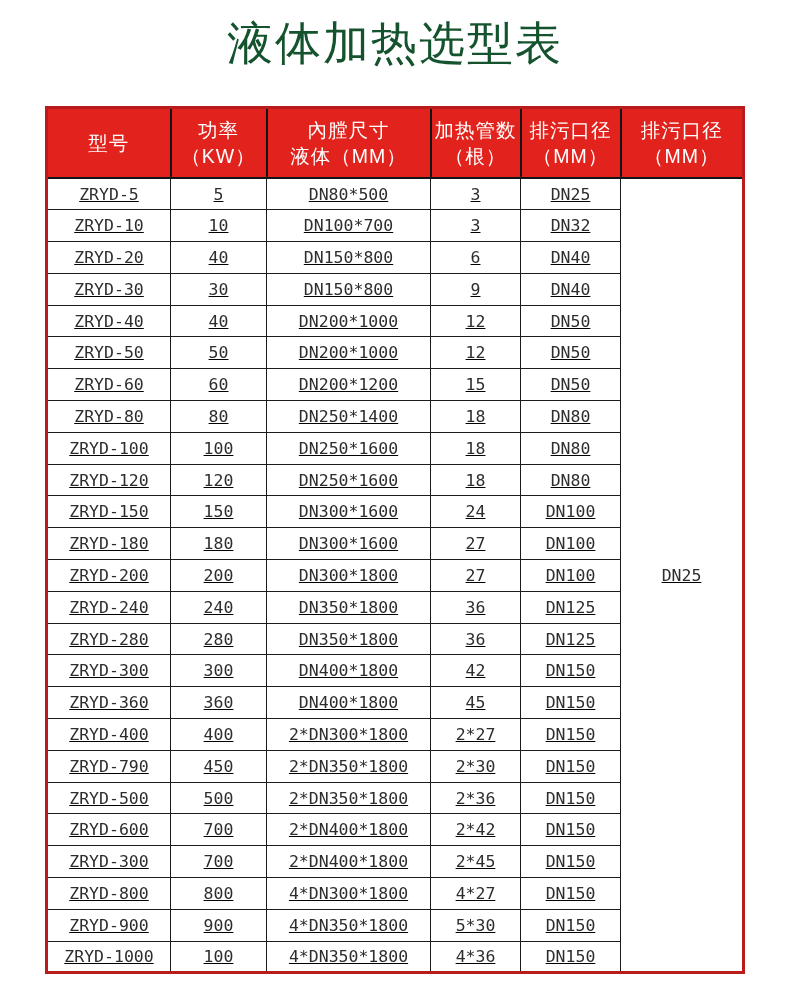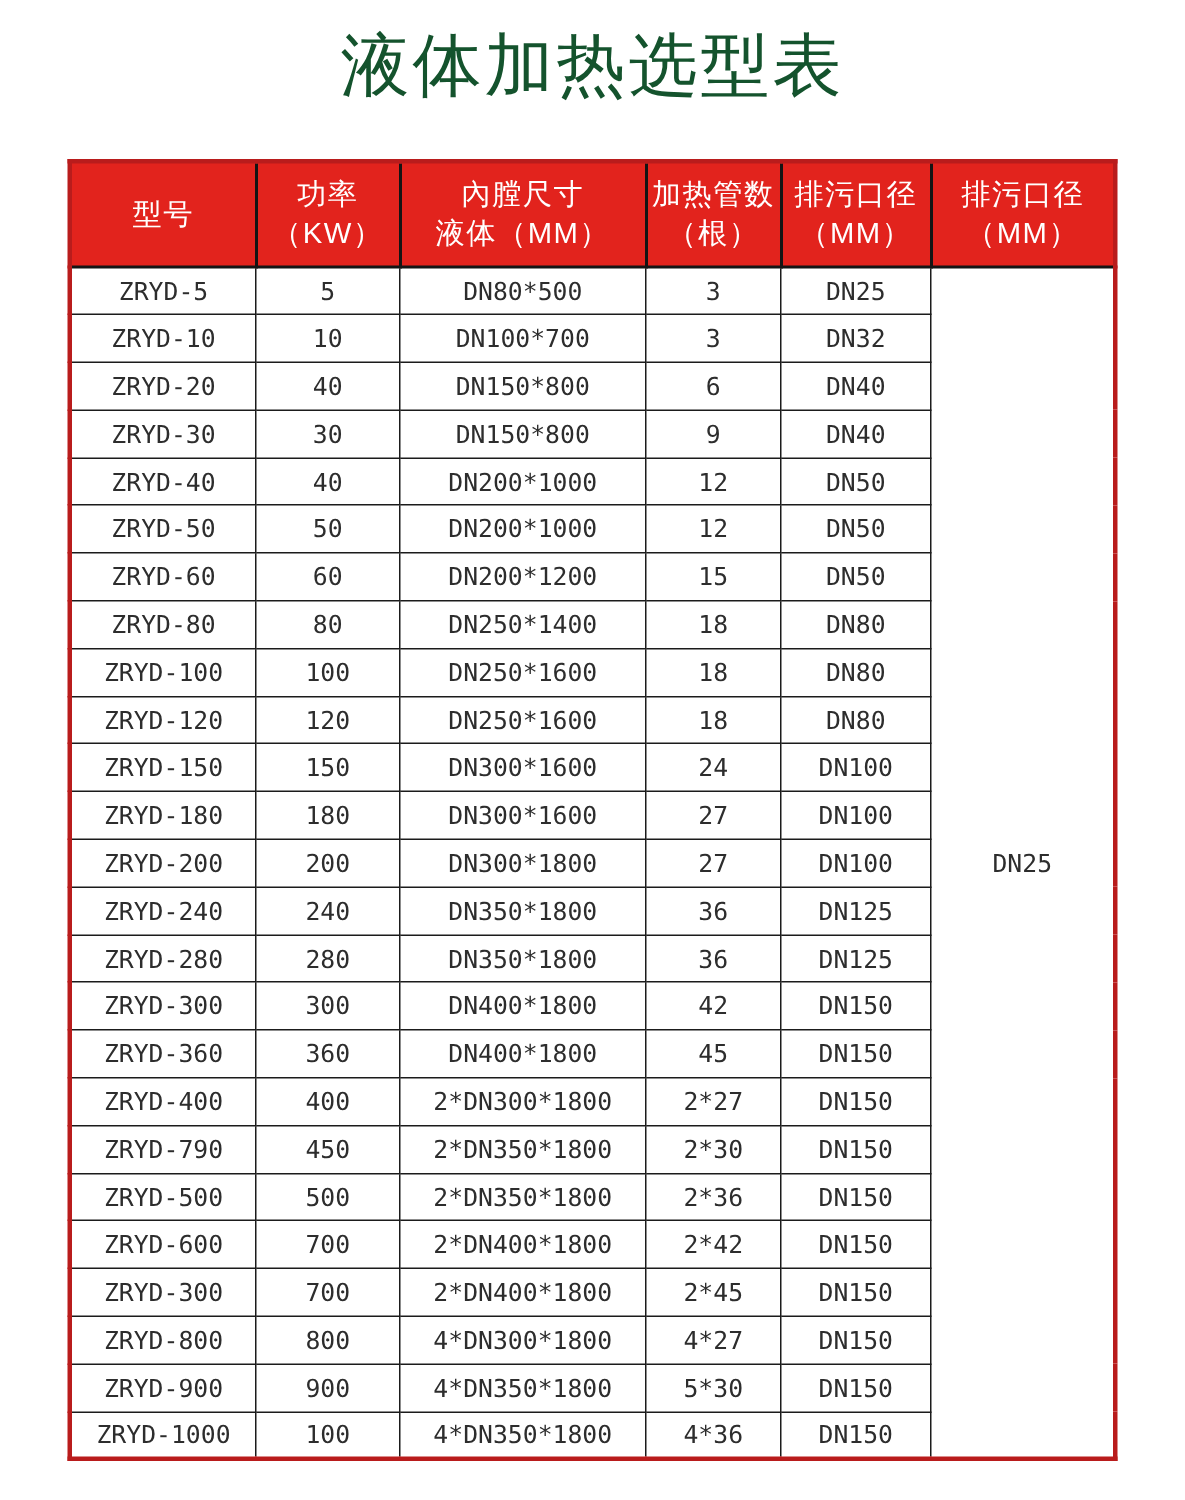--- a/index.html
+++ b/index.html
@@ -55,21 +55,21 @@
   .spec-table td {
     border: 1.5px solid #1b1b1b;
     padding: 0;
     text-align: center;
     vertical-align: middle;
     font-family: "DejaVu Sans Mono", "Liberation Mono", monospace;
     font-size: 16.5px;
     color: #2d2d2d;
     white-space: nowrap;
   }
-  .spec-table tbody tr { height: 31.8px; }
+  .spec-table tbody tr { height: 31.8px; text-decoration: underline; }
   .spec-table td.drain-cell {
     vertical-align: middle;
     text-align: center;
   }
 </style>
 </head>
 <body>
 
 <div class="page">
 

